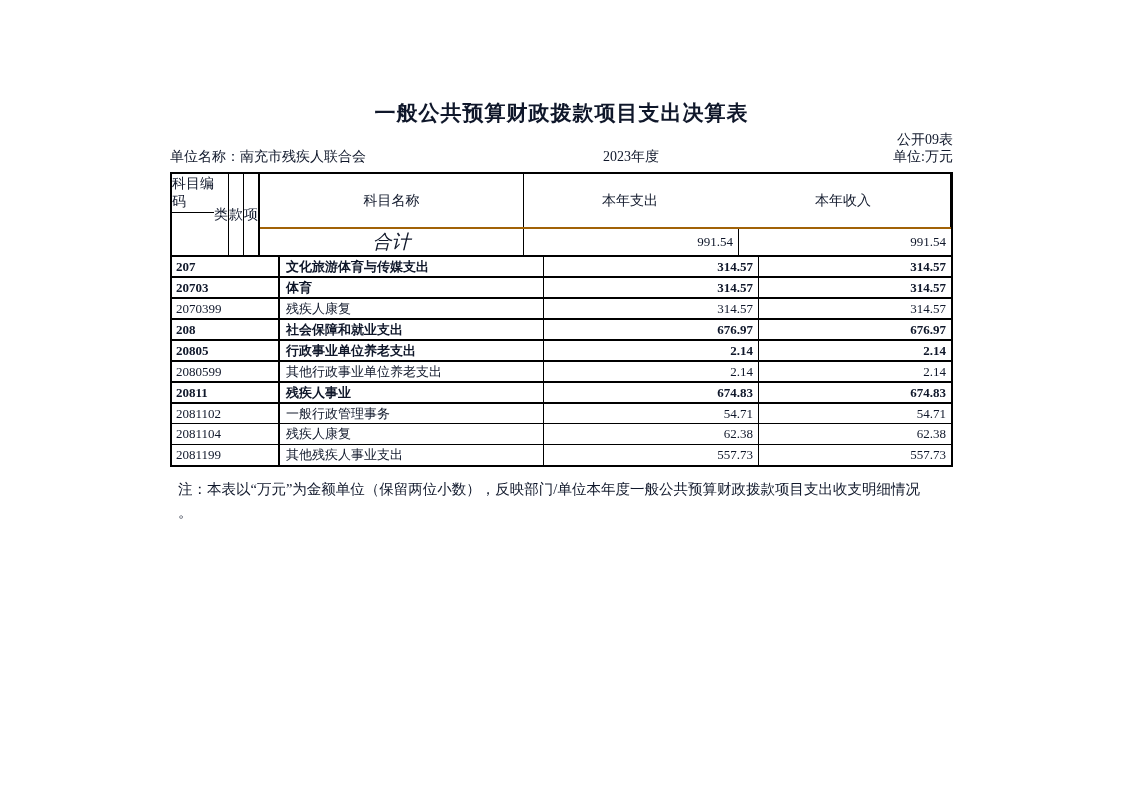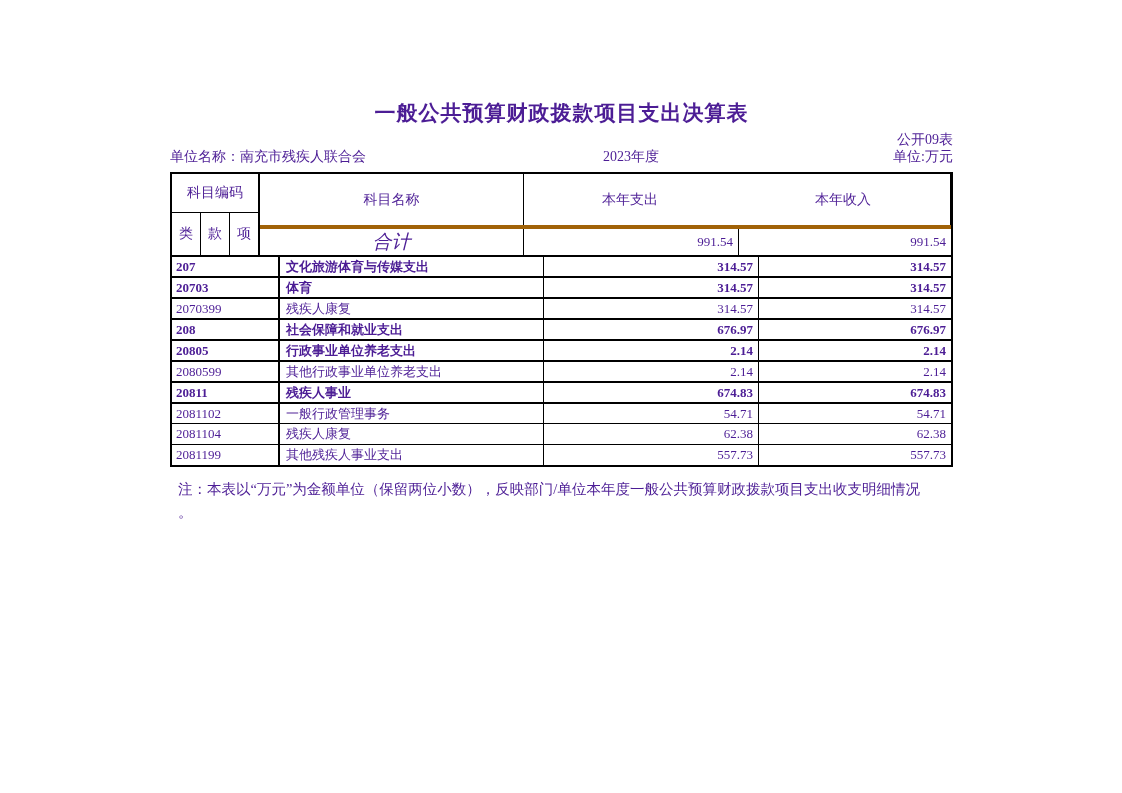--- a/index.html
+++ b/index.html
@@ -2,21 +2,21 @@
 <html><head>
 <meta charset="utf-8">
 <style>
   * { margin:0; padding:0; box-sizing:border-box; }
   html,body { background:#e8e8e8; }
   .page {
     position:relative;
     width:1122px; height:793px;
     background:#ffffff;
     font-family:"Liberation Serif","DejaVu Serif",serif;
-    color:#4c1d95;
+    color:#0f172a;
     overflow:hidden;
     margin:0 auto;
   }
   .title {
     position:absolute; left:170px; top:99px; width:783px;
     text-align:center; font-size:21px; font-weight:bold;
     letter-spacing:1px;
   }
   .form-label {
     position:absolute; right:169px; top:131px;
@@ -26,27 +26,27 @@
   .info-unit-name { position:absolute; left:0; top:0; }
   .info-year { position:absolute; left:433px; top:0; }
   .info-unit { position:absolute; right:0; top:0; }
 
   .table {
     position:absolute; left:170px; top:172px; width:783px;
     border:2px solid #000; background:#fff;
     font-size:13px;
   }
   .thead { display:flex; height:81px; }
-  .code-block { width:88px; border-right:2px solid #000; display:flex; flex-direction:column; }
+  .code-block { width:88px; border-right:2px solid #000; display:flex; }
   .code-title { height:39px; border-bottom:1px solid #000; display:flex; align-items:center; justify-content:center; font-size:14px; }
   .code-sub { flex:1; display:flex; }
   .code-sub-cell { flex:1; border-right:1px solid #000; display:flex; align-items:center; justify-content:center; font-size:14px; }
   .code-sub-cell:last-child { border-right:none; }
   .head-right { flex:1; display:flex; flex-direction:column; }
-  .head-cells { display:flex; height:73px; border-bottom:4px solid #a16207;justify-content:flex-end; }
+  .head-cells { display:flex; height:73px; border-bottom:2px solid #a16207;justify-content:flex-end; }
   .hcell { display:flex; align-items:center; justify-content:center; font-size:14px; }
   .h-name { width:264px; border-right:1px solid #000; }
   .h-income { width:215px; border-right:1px solid #000; }
   .h-expense { flex:1; }
   .total-row { flex:1; display:flex; }
   .t-name { width:264px; border-right:1px solid #000; display:flex; align-items:center; justify-content:center; font-size:19px;font-style:italic; }
   .t-num { width:215px; border-right:1px solid #000; display:flex; align-items:center; justify-content:flex-end; padding-right:5px; }
   .t-num2 { flex:1; border-right:none; display:flex; align-items:center; justify-content:flex-end; padding-right:5px; }
 
   .trow { display:flex; height:21px; border-top:1px solid #000; }

